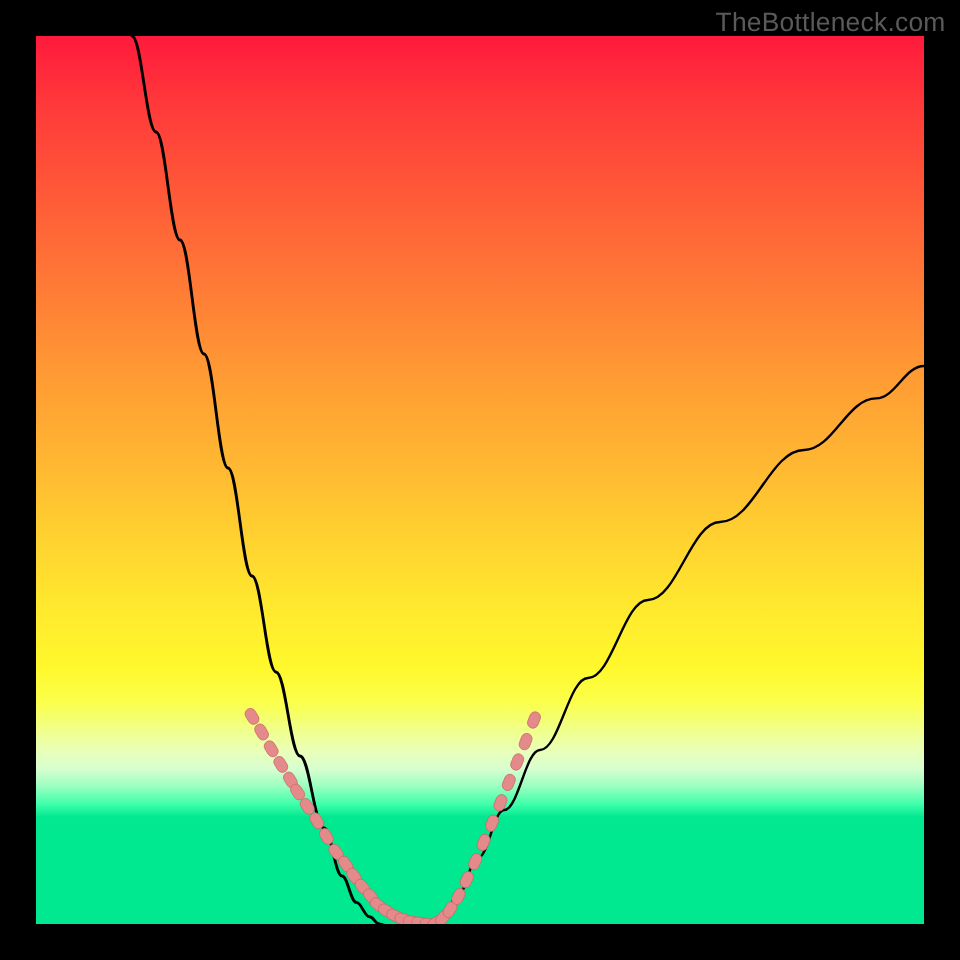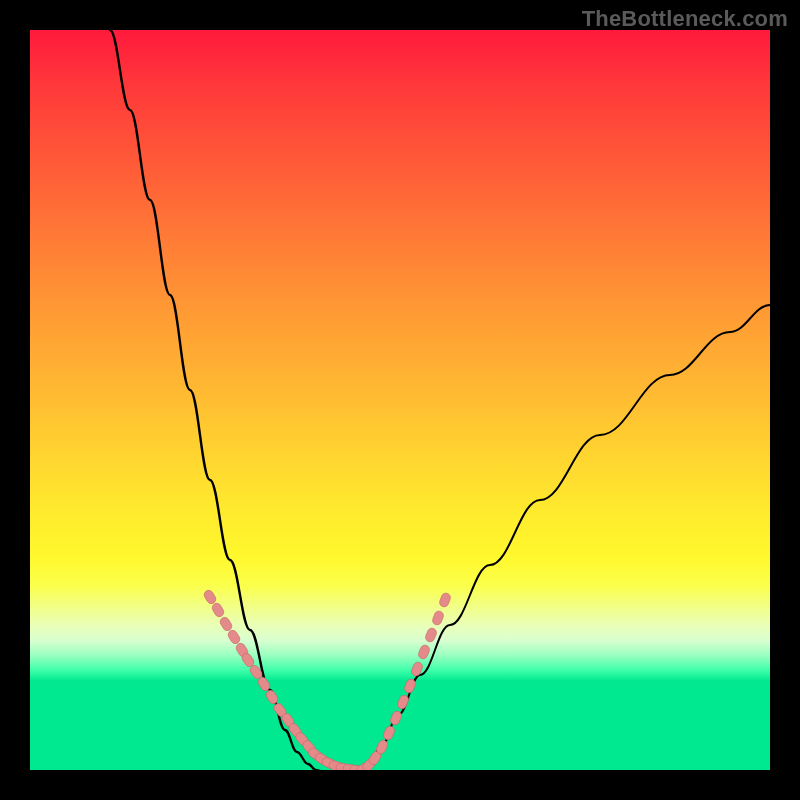--- a/index.html
+++ b/index.html
@@ -36,21 +36,21 @@
       #00e890 88%,
       #00e890 100%
     );
   }
   .watermark {
     position: absolute;
     top: 6px;
     right: 12px;
     color: #5a5a5a;
     font-size: 22px;
-    font-weight: 700;
+    font-weight: 400;
     letter-spacing: 0.2px;
     user-select: none;
     pointer-events: none;
   }
   svg.plot {
     position: absolute;
     left: 0;
     top: 0;
     width: 740px;
     height: 740px;

